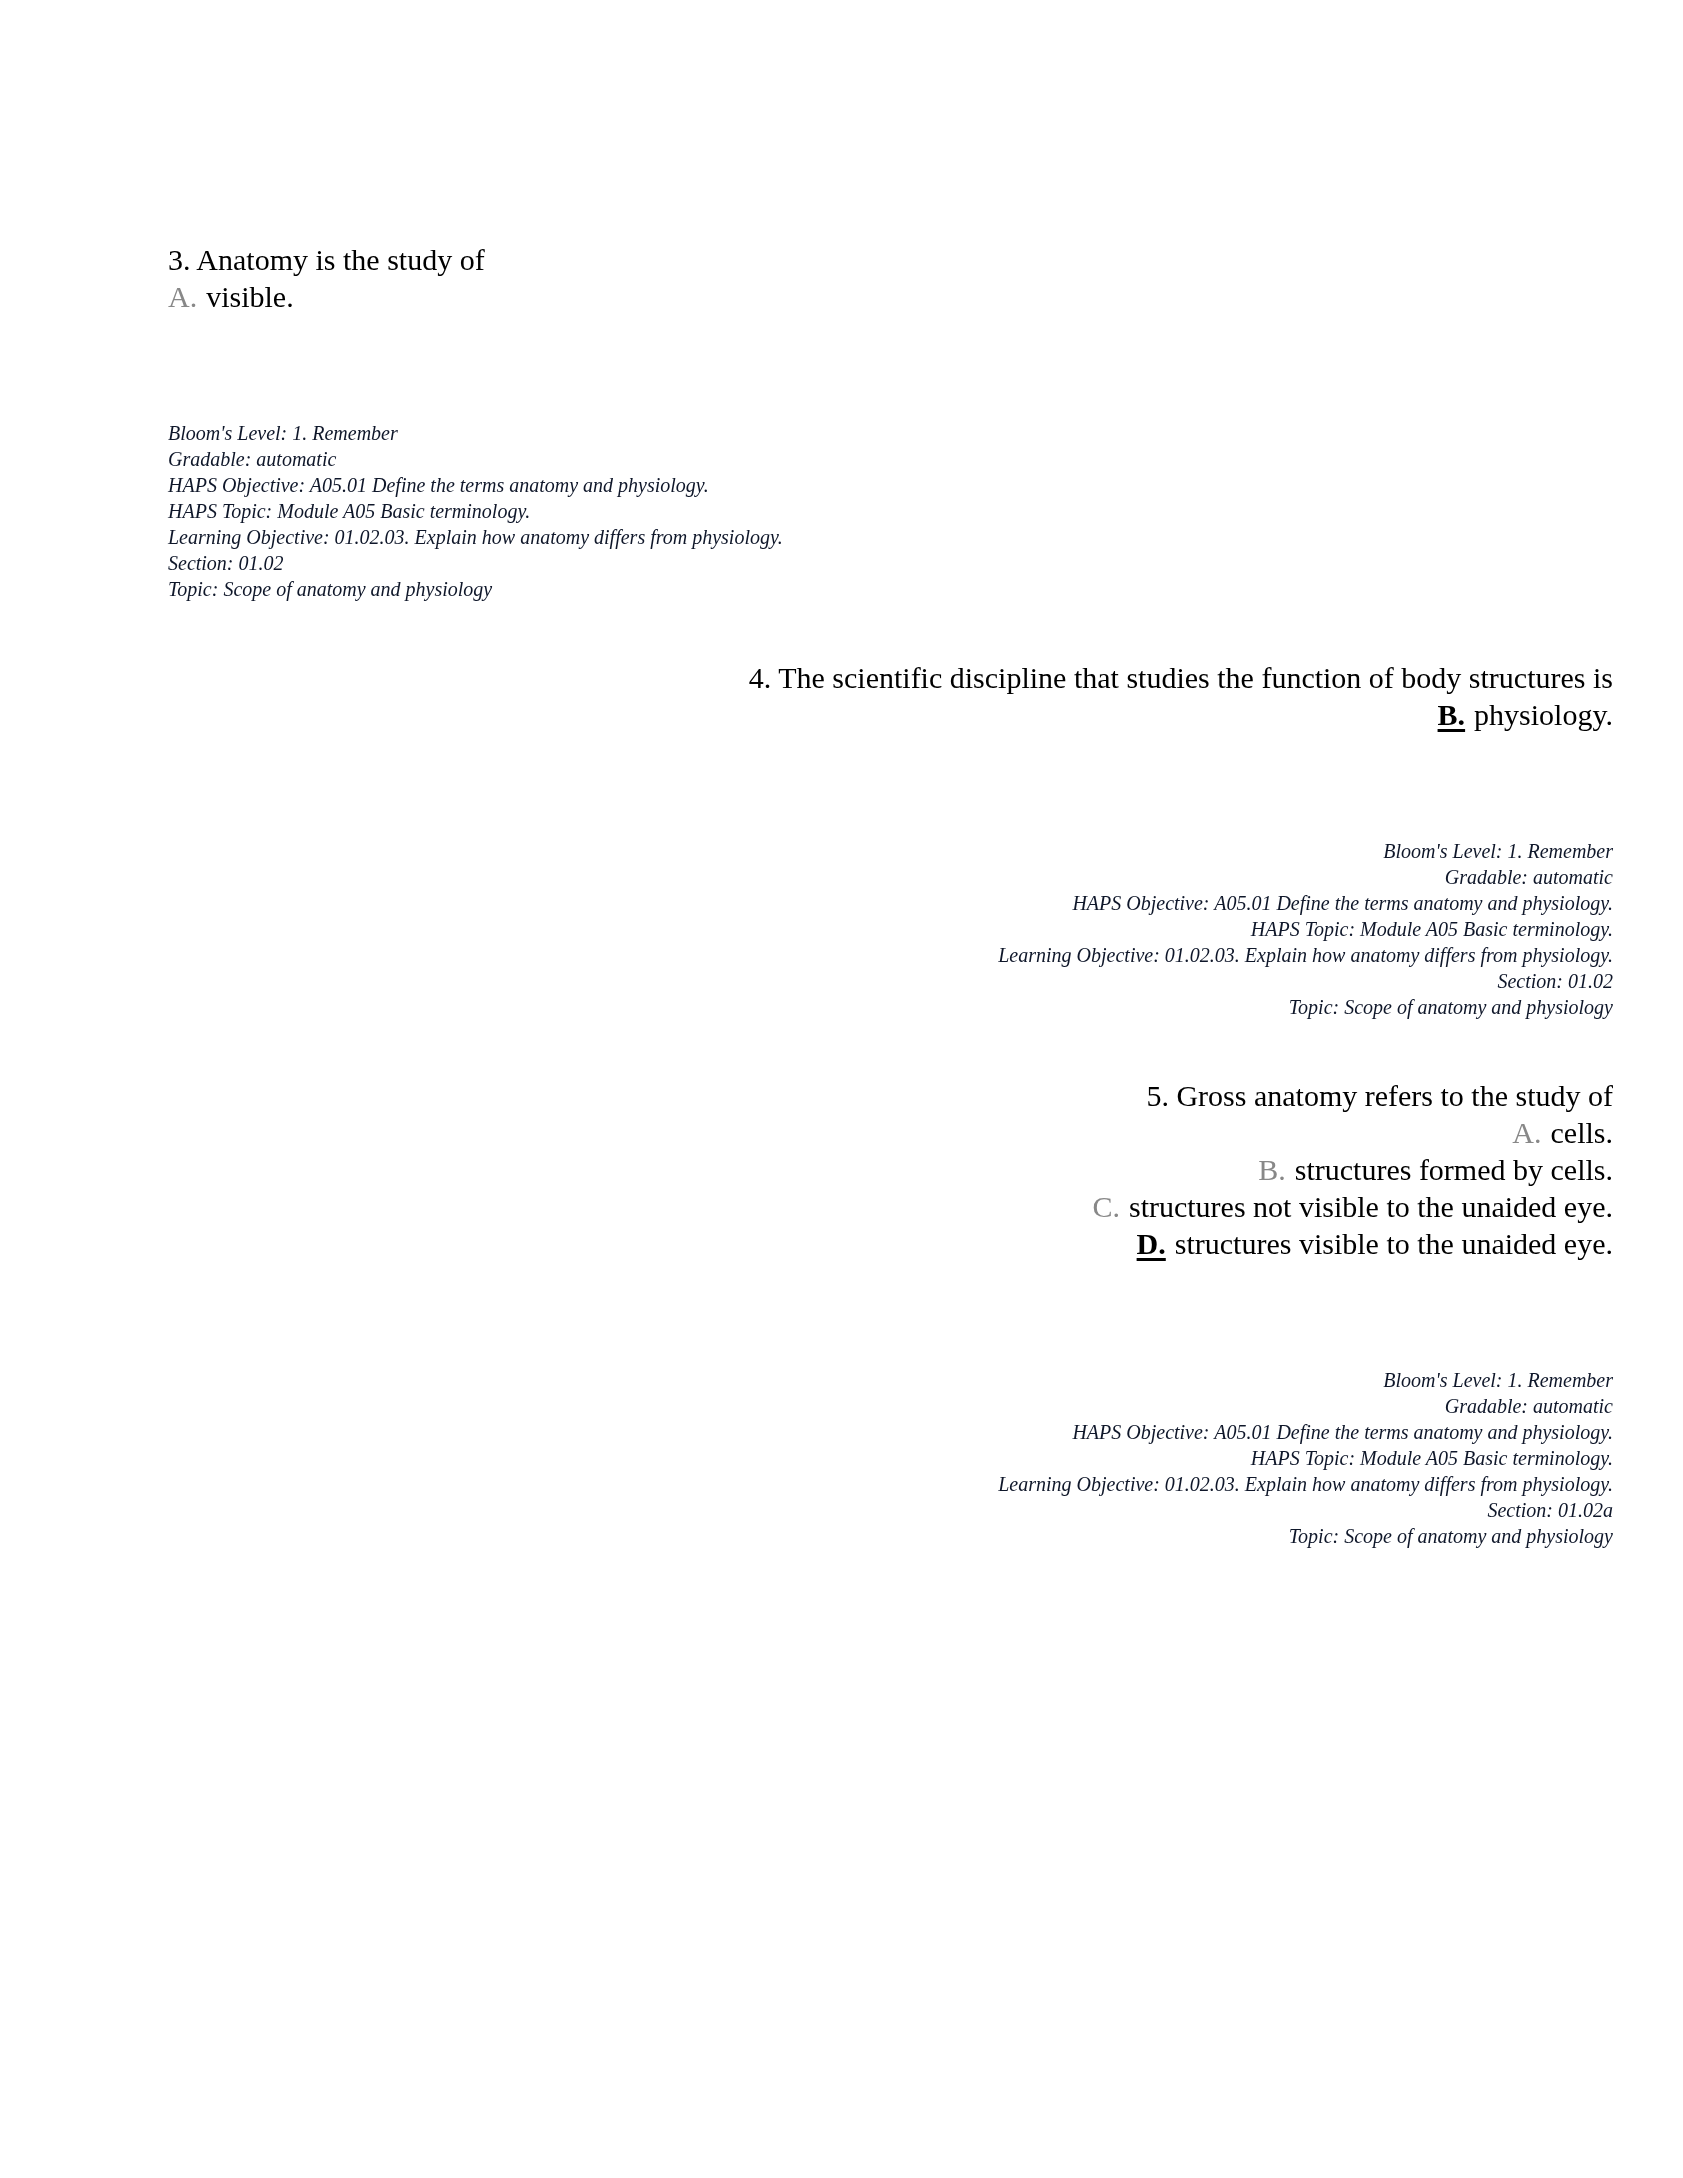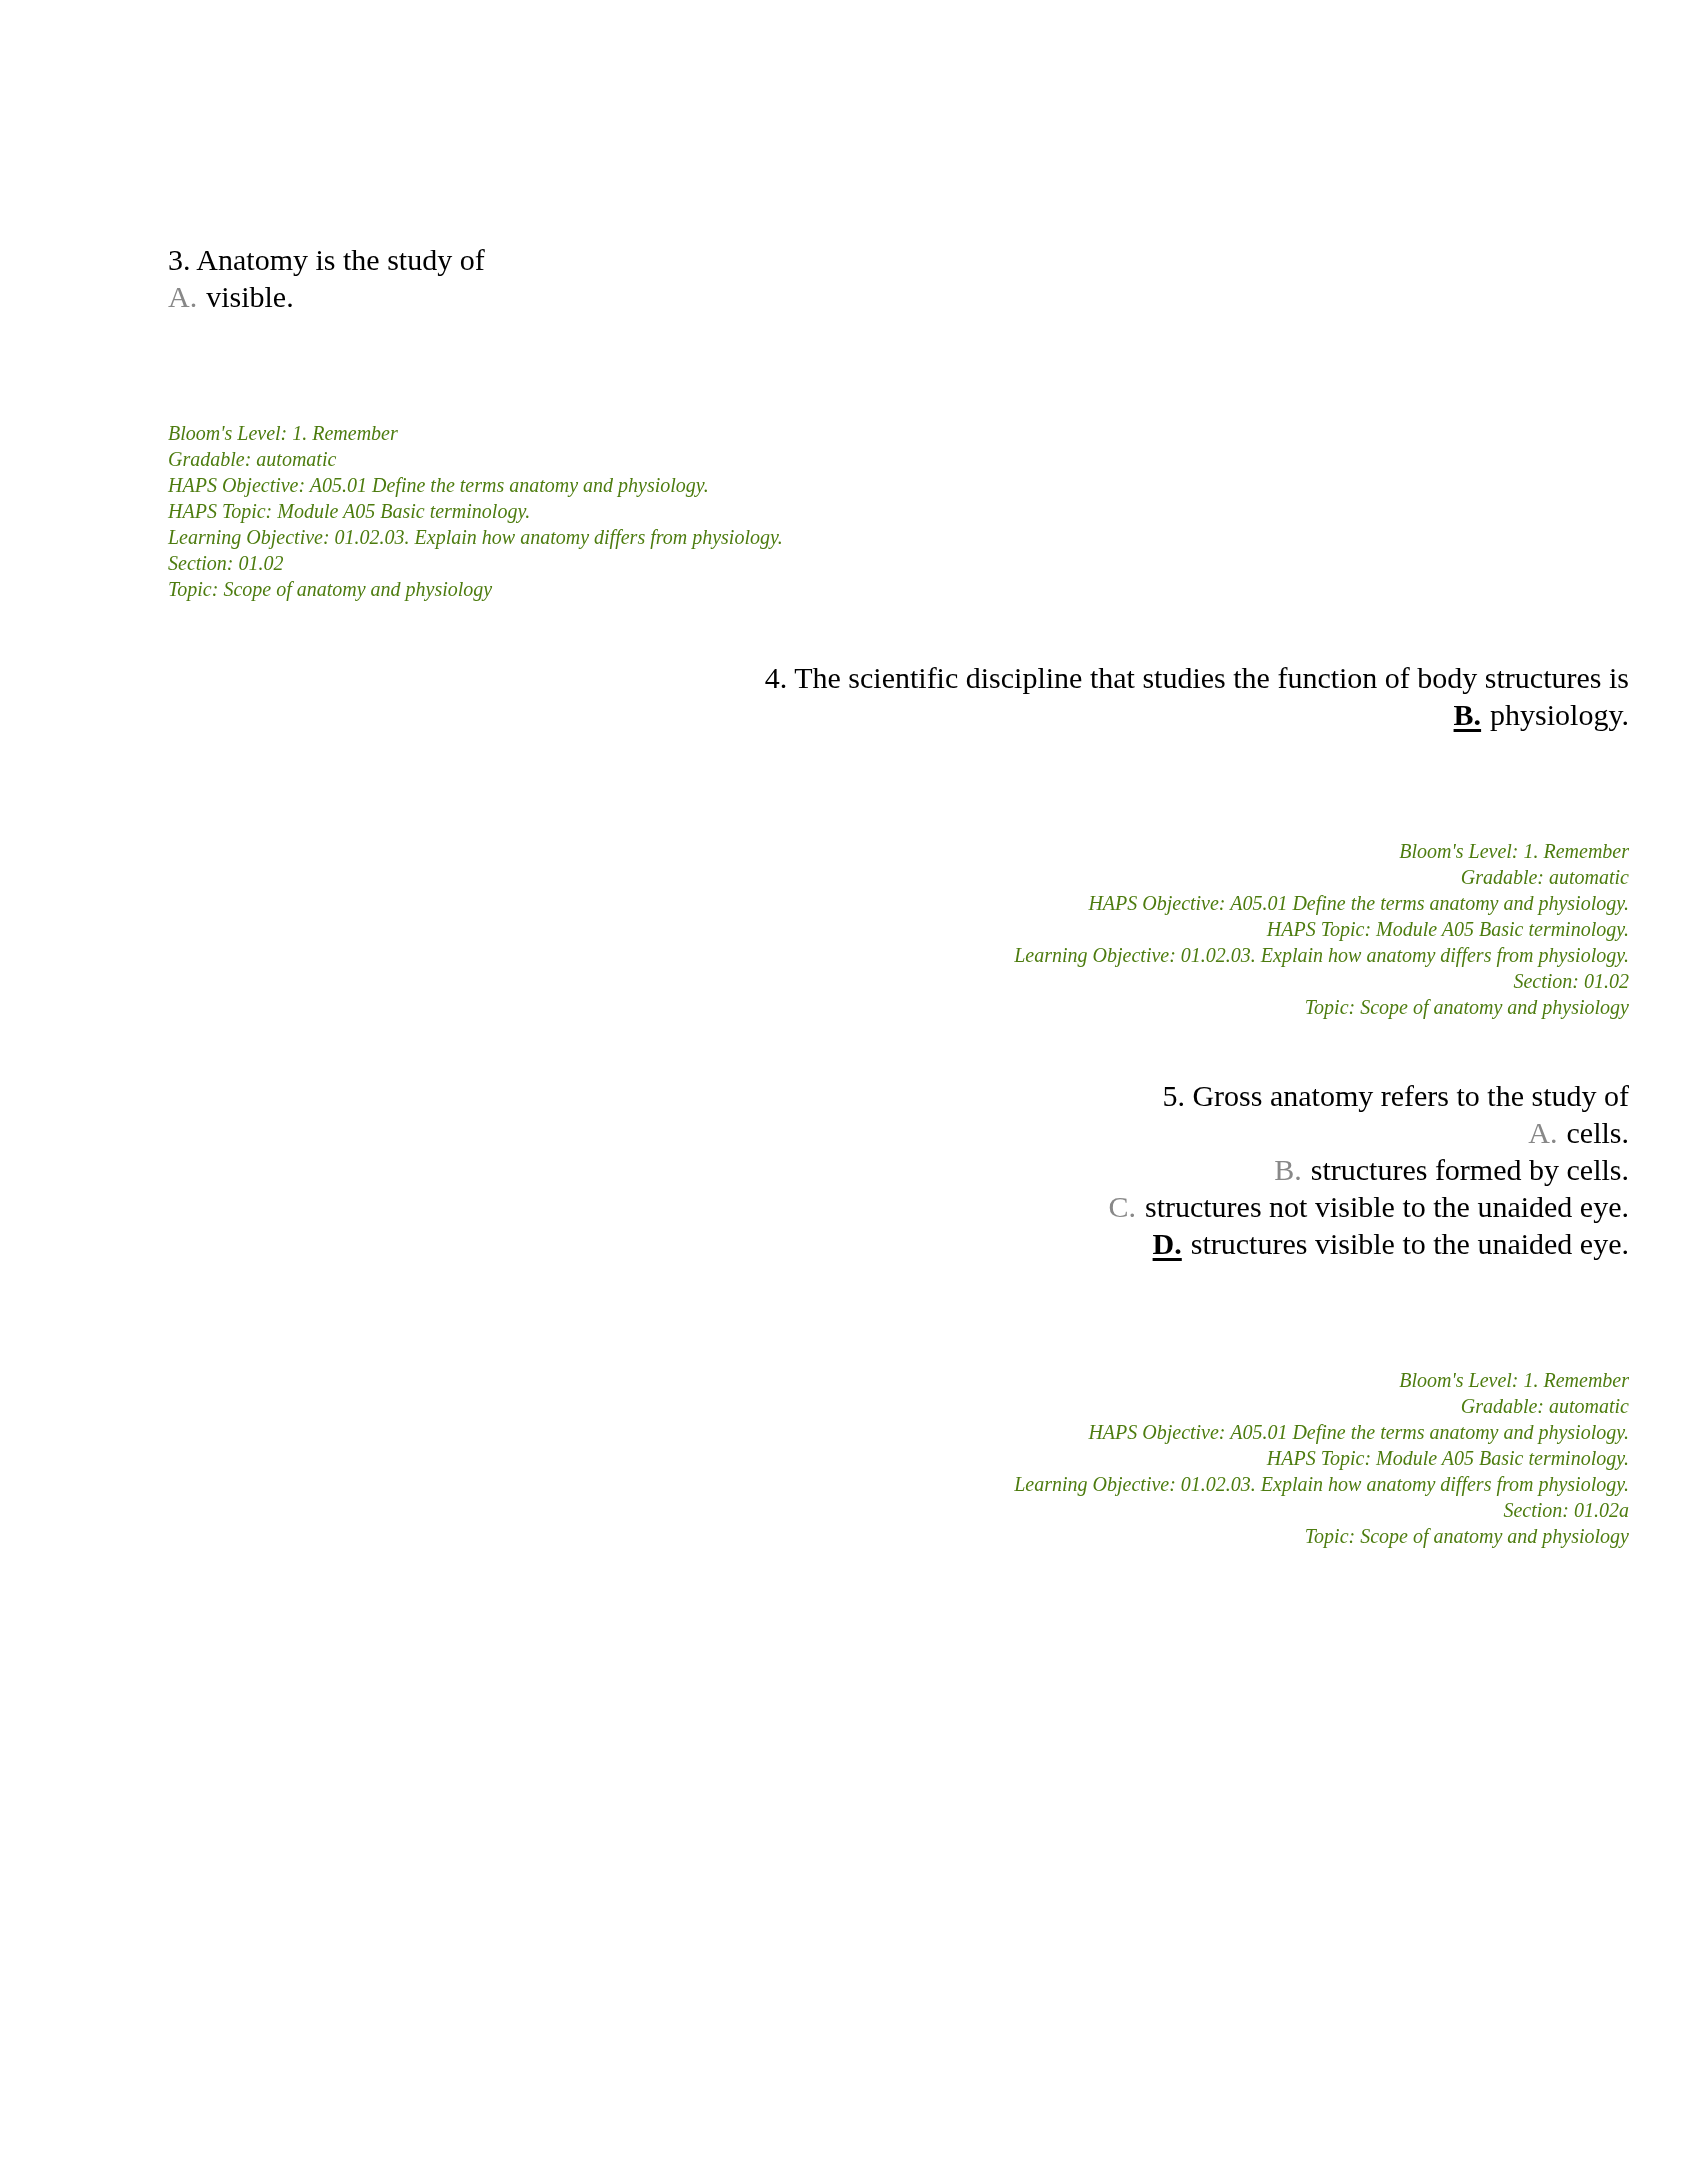--- a/index.html
+++ b/index.html
@@ -9,21 +9,21 @@
     width: 1683px;
     height: 2178px;
     background: #ffffff;
     overflow: hidden;
     font-family: "Liberation Serif", "DejaVu Serif", serif;
     color: #000000;
   }
   .content {
     padding-top: 241px;
     padding-left: 168px;
-    padding-right: 54px;
+    padding-right: 70px;
   }
   .question-block + .question-block { margin-top: 57px; text-align: right; }
   .q-line, .opt {
     font-size: 30px;
     line-height: 37px;
     color: #000000;
     white-space: nowrap;
   }
   .letter { display: inline; margin-right: 9px; }
   .letter.muted { color: #888888; }
@@ -32,21 +32,21 @@
     font-weight: 700;
     text-decoration: underline;
     text-decoration-thickness: 3px;
     text-underline-offset: 4px;
   }
   .meta { margin-top: 105px; }
   .meta p {
     font-style: italic;
     font-size: 20px;
     line-height: 26px;
-    color: #4d7c0f;
+    color: #0f172a;
     white-space: nowrap;
   }
 </style>
 </head>
 <body>
 
 <div class="page">
   <main class="content">
 
     <section class="question-block">

